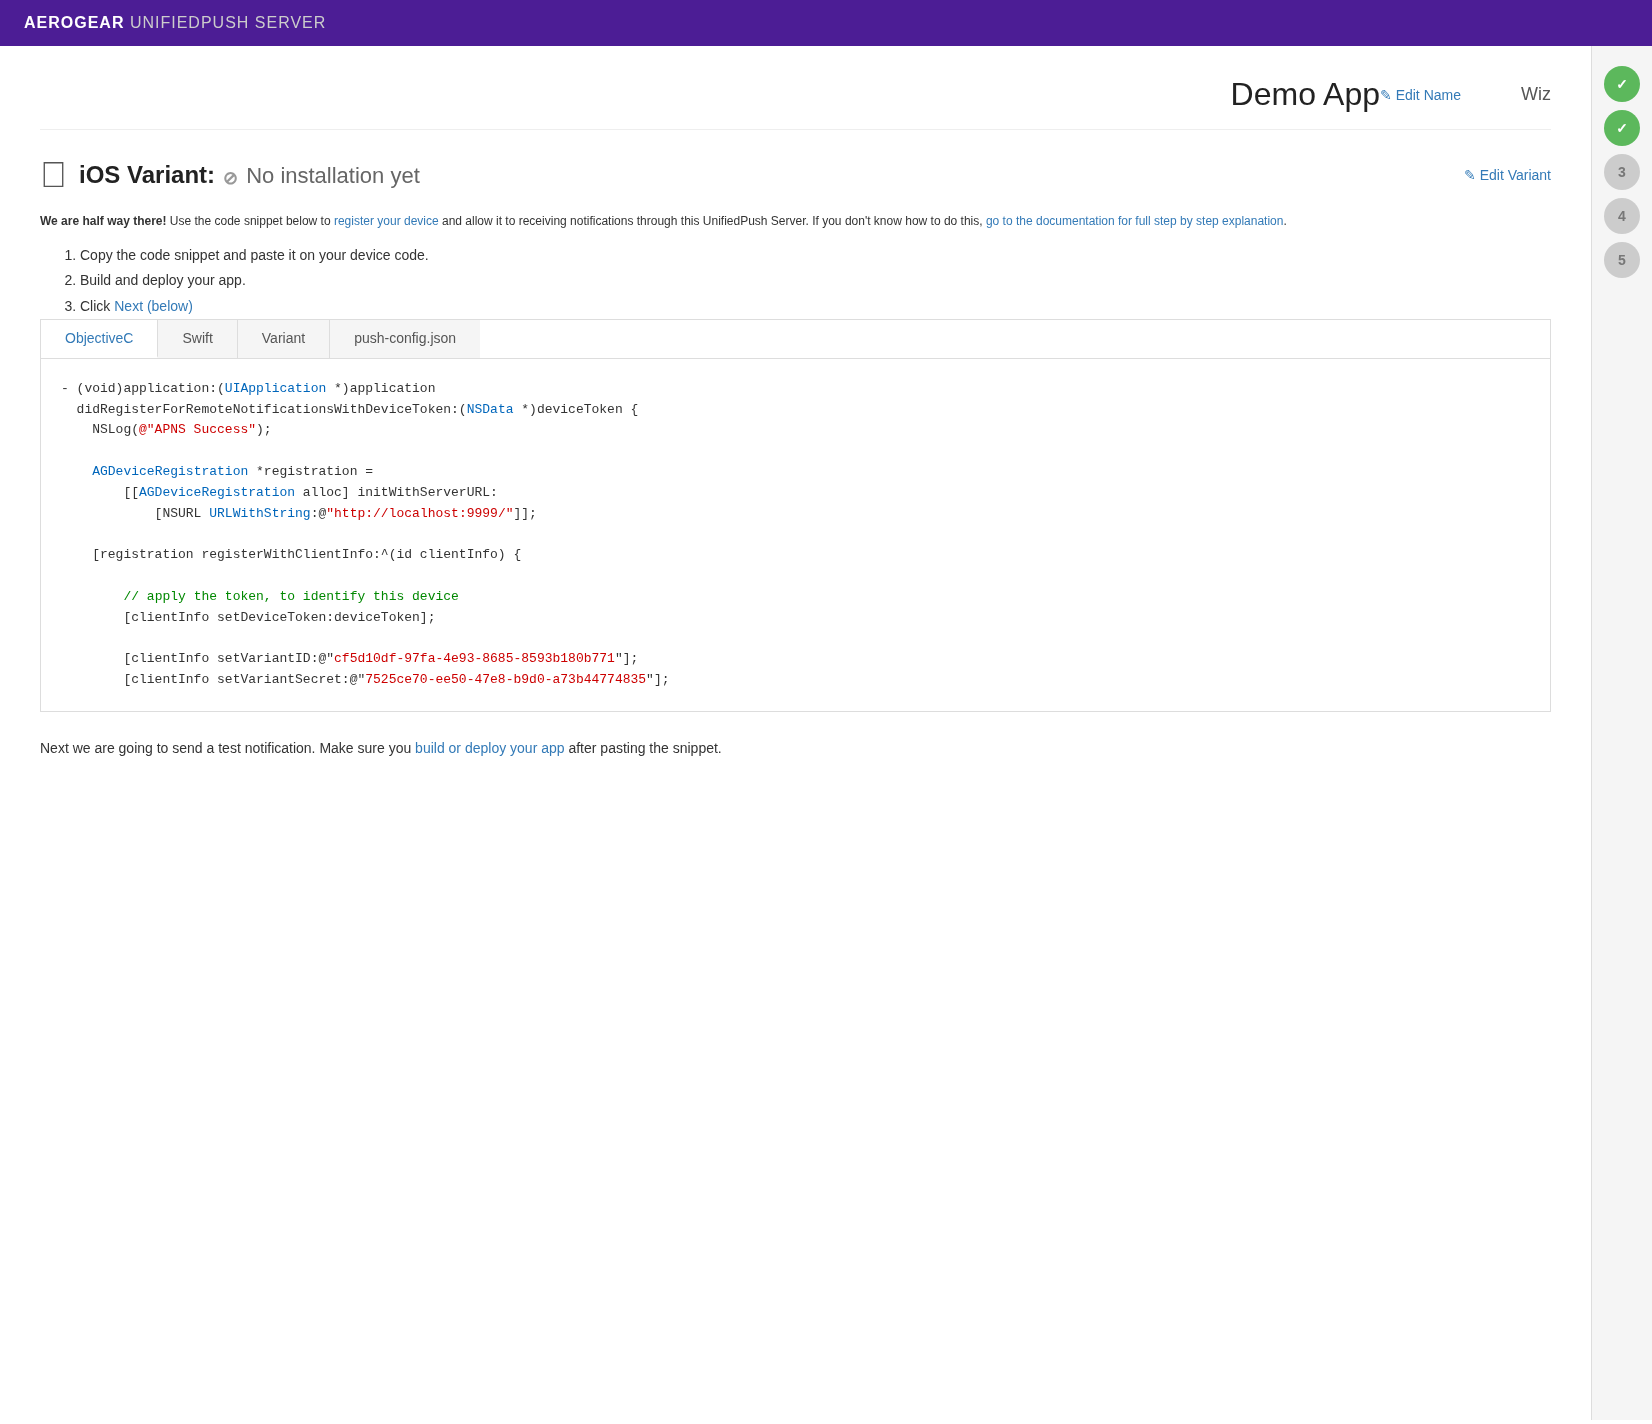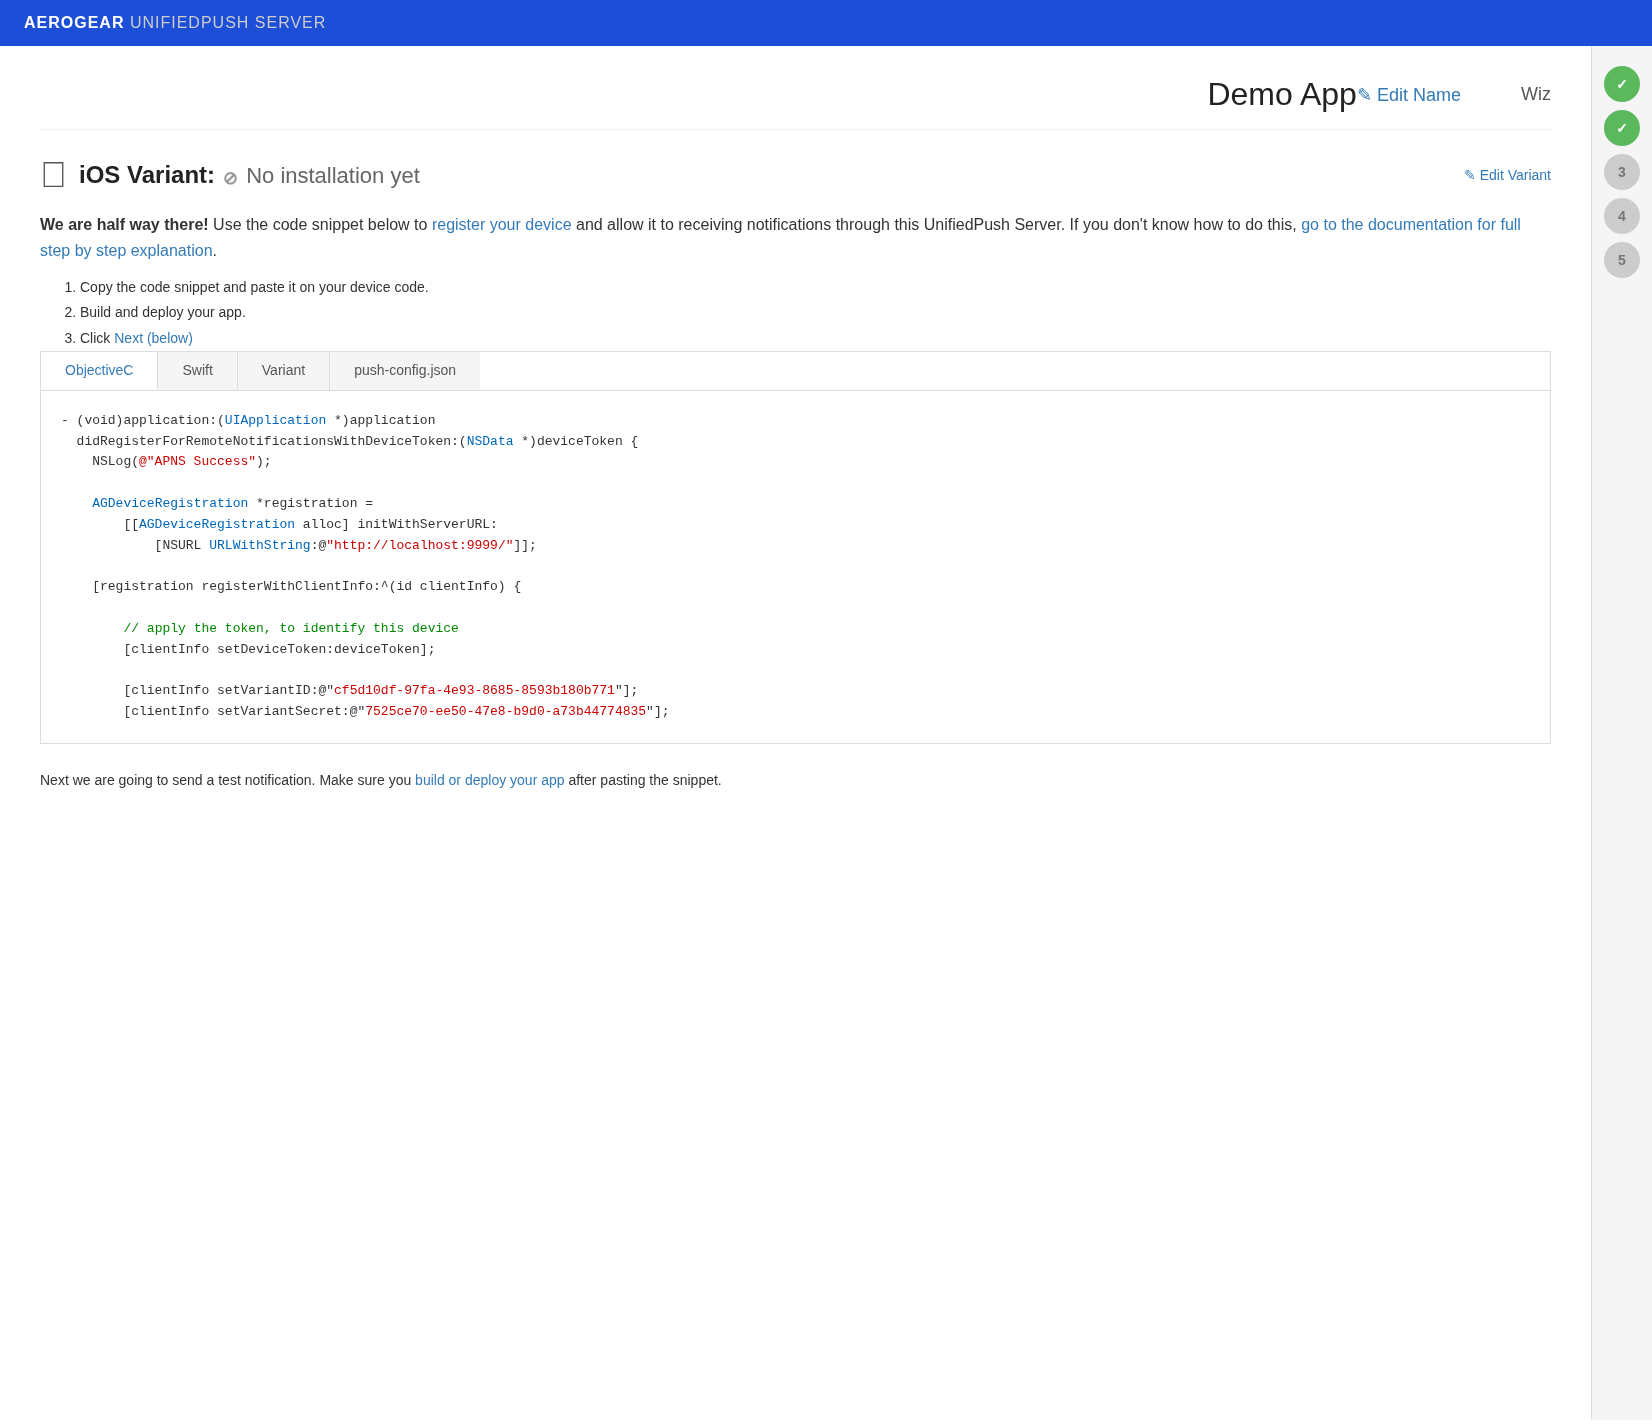--- a/index.html
+++ b/index.html
@@ -1,20 +1,20 @@
 <!DOCTYPE html>
 <html><head>
   <meta charset="utf-8">
   <style>
     * { box-sizing: border-box; margin: 0; padding: 0; }
     body { font-family: 'Helvetica Neue', Arial, sans-serif; font-size: 14px; color: #333; background: #fff; }
 
     
     .header {
-      background: #1d4ed8;
+      background: #4c1d95;
       color: #fff;
       padding: 14px 24px;
       display: flex;
       align-items: center;
     }
     .header-brand {
       font-size: 16px;
       font-weight: 700;
       letter-spacing: 1px;
     }
@@ -43,21 +43,21 @@
       border-bottom: 1px solid #eee;
     }
     .page-title {
       font-size: 32px;
       font-weight: 300;
       color: #222;
     }
     .edit-name-link {
       color: #337ab7;
       text-decoration: none;
-      font-size: 18px;
+      font-size: 14px;
       display: flex;
       align-items: center;
       gap: 4px;
     }
 
     
     .variant-header {
       display: flex;
       align-items: center;
       justify-content: space-between;
@@ -93,21 +93,21 @@
       color: #337ab7;
       text-decoration: none;
       font-size: 14px;
       display: flex;
       align-items: center;
       gap: 4px;
     }
 
     
     .description {
-      font-size: 16px;
+      font-size: 12px;
       line-height: 1.6;
       margin-bottom: 12px;
     }
     .description a {
       color: #337ab7;
       text-decoration: none;
     }
     .steps {
       margin: 0 0 0 40px;
       line-height: 1.8;

